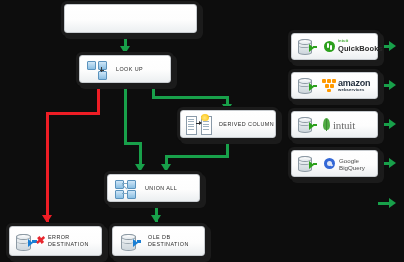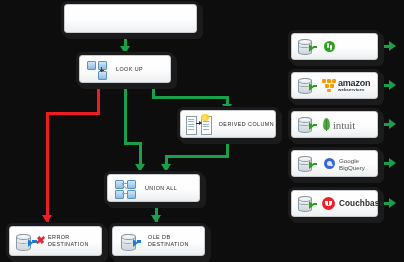--- a/index.html
+++ b/index.html
@@ -162,20 +162,24 @@
       <i style="position:absolute;left:1px;top:2px;width:12px;height:14px;background:linear-gradient(180deg,#f6f8f9,#cdd6dc);border:.8px solid #8d9aa4;border-radius:50%/16%;"></i>
       <i style="position:absolute;left:1px;top:2px;width:12px;height:4px;background:linear-gradient(180deg,#ffffff,#e2e8ec);border:.8px solid #8d9aa4;border-radius:50%;"></i>
       <i style="position:absolute;left:1.5px;top:7px;width:11px;height:3.2px;border-bottom:.8px solid #9aa6af;border-radius:50%;"></i>
       <i style="position:absolute;left:12px;top:7px;width:0;height:0;border-top:4px solid transparent;border-bottom:4px solid transparent;border-left:5px solid #2ca01c;"></i>
       <i style="position:absolute;left:16px;top:8.5px;width:4px;height:2.5px;background:#2ca01c;"></i>
     </span>
     <span class="ico" style="width:11px;height:11px;border-radius:50%;background:#2ca01c;margin-left:5px;position:relative;">
       <i style="position:absolute;left:3px;top:2.2px;width:1.8px;height:5px;background:#fff;border-radius:1px;"></i>
       <i style="position:absolute;left:6.4px;top:3.8px;width:1.8px;height:5px;background:#fff;border-radius:1px;"></i>
     </span>
+    <span style="margin-left:3px;display:flex;flex-direction:column;line-height:1;">
+      <span style="font-size:3.6px;color:#2ca01c;font-weight:700;letter-spacing:.3px;margin-bottom:.5px;">intuit</span>
+      <span class="logolabel">QuickBooks</span>
+    </span>
   </div>
 
   <div class="node" style="left:291px;top:72px;width:87px;height:27px;">
     <span class="ico glyph" style="width:22px;height:19px;margin-left:5px;">
       <i style="position:absolute;left:1px;top:2px;width:12px;height:14px;background:linear-gradient(180deg,#f6f8f9,#cdd6dc);border:.8px solid #8d9aa4;border-radius:50%/16%;"></i>
       <i style="position:absolute;left:1px;top:2px;width:12px;height:4px;background:linear-gradient(180deg,#ffffff,#e2e8ec);border:.8px solid #8d9aa4;border-radius:50%;"></i>
       <i style="position:absolute;left:1.5px;top:7px;width:11px;height:3.2px;border-bottom:.8px solid #9aa6af;border-radius:50%;"></i>
       <i style="position:absolute;left:12px;top:7px;width:0;height:0;border-top:4px solid transparent;border-bottom:4px solid transparent;border-left:5px solid #2ca01c;"></i>
       <i style="position:absolute;left:16px;top:8.5px;width:4px;height:2.5px;background:#2ca01c;"></i>
     </span>
@@ -216,34 +220,20 @@
       <i style="position:absolute;left:12px;top:7px;width:0;height:0;border-top:4px solid transparent;border-bottom:4px solid transparent;border-left:5px solid #2ca01c;"></i>
       <i style="position:absolute;left:16px;top:8.5px;width:4px;height:2.5px;background:#2ca01c;"></i>
     </span>
     <span class="ico" style="width:11px;height:11px;margin-left:5px;border-radius:50%;background:#3367d6;position:relative;">
       <i style="position:absolute;left:2.8px;top:2.8px;width:5.4px;height:5.4px;border-radius:50%;background:#dfe6f7;"></i>
       <i style="position:absolute;left:6.2px;top:6.2px;width:3.4px;height:1.6px;background:#dfe6f7;transform:rotate(45deg);"></i>
     </span>
     <span style="margin-left:4px;font-size:6.2px;color:#4a4a4a;letter-spacing:0;">Google BigQuery</span>
   </div>
 
-  <div class="node" style="left:291px;top:190px;width:87px;height:27px;">
-    <span class="ico glyph" style="width:22px;height:19px;margin-left:5px;">
-      <i style="position:absolute;left:1px;top:2px;width:12px;height:14px;background:linear-gradient(180deg,#f6f8f9,#cdd6dc);border:.8px solid #8d9aa4;border-radius:50%/16%;"></i>
-      <i style="position:absolute;left:1px;top:2px;width:12px;height:4px;background:linear-gradient(180deg,#ffffff,#e2e8ec);border:.8px solid #8d9aa4;border-radius:50%;"></i>
-      <i style="position:absolute;left:1.5px;top:7px;width:11px;height:3.2px;border-bottom:.8px solid #9aa6af;border-radius:50%;"></i>
-      <i style="position:absolute;left:12px;top:7px;width:0;height:0;border-top:4px solid transparent;border-bottom:4px solid transparent;border-left:5px solid #2ca01c;"></i>
-      <i style="position:absolute;left:16px;top:8.5px;width:4px;height:2.5px;background:#2ca01c;"></i>
-    </span>
-    <span class="ico" style="width:13px;height:13px;margin-left:3px;border-radius:50%;background:#ed2226;position:relative;">
-      <i style="position:absolute;left:2.6px;top:4.2px;width:7.8px;height:5px;background:#fff;border-radius:0 0 3.5px 3.5px;"></i>
-      <i style="position:absolute;left:5.6px;top:4.2px;width:1.6px;height:3.4px;background:#ed2226;"></i>
-    </span>
-    <span style="margin-left:4px;font-size:8.2px;font-weight:700;color:#2b2b2b;letter-spacing:.1px;">Couchbase</span>
-  </div>
 
   <div class="seg" style="left:378px;top:45px;width:12px;height:3px;"></div>
   <div class="arrow right" style="left:389px;top:41px;"></div>
 
   <div class="seg" style="left:378px;top:84px;width:12px;height:3px;"></div>
   <div class="arrow right" style="left:389px;top:80px;"></div>
 
   <div class="seg" style="left:378px;top:123px;width:12px;height:3px;"></div>
   <div class="arrow right" style="left:389px;top:119px;"></div>
 

